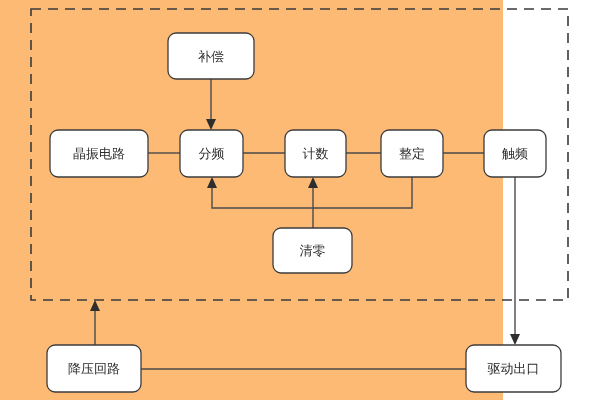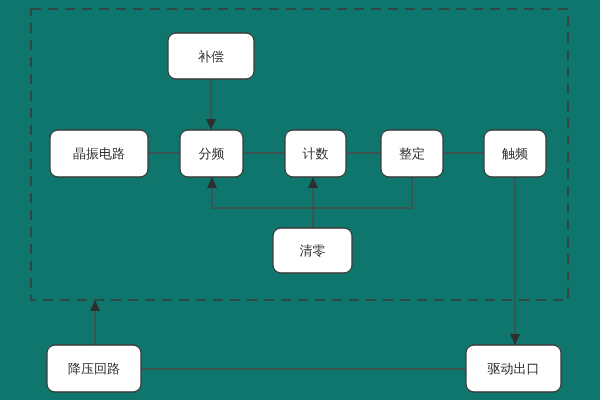--- a/index.html
+++ b/index.html
@@ -8,23 +8,23 @@
     background: #ffffff;
   }
   body {
     width: 600px;
     height: 400px;
     font-family: "DejaVu Sans", "Liberation Sans", sans-serif;
     overflow: hidden;
   }
   #diagram-root {
     position: relative;
-    width: 600px;
+    width: 503px;
     height: 400px;
-    background: #0f766e;
+    background: #fdba74;
   }
   svg.flow-canvas {
     position: absolute;
     left: 0;
     top: 0;
     width: 600px;
     height: 400px;
     display: block;
   }
   .node-rect {

